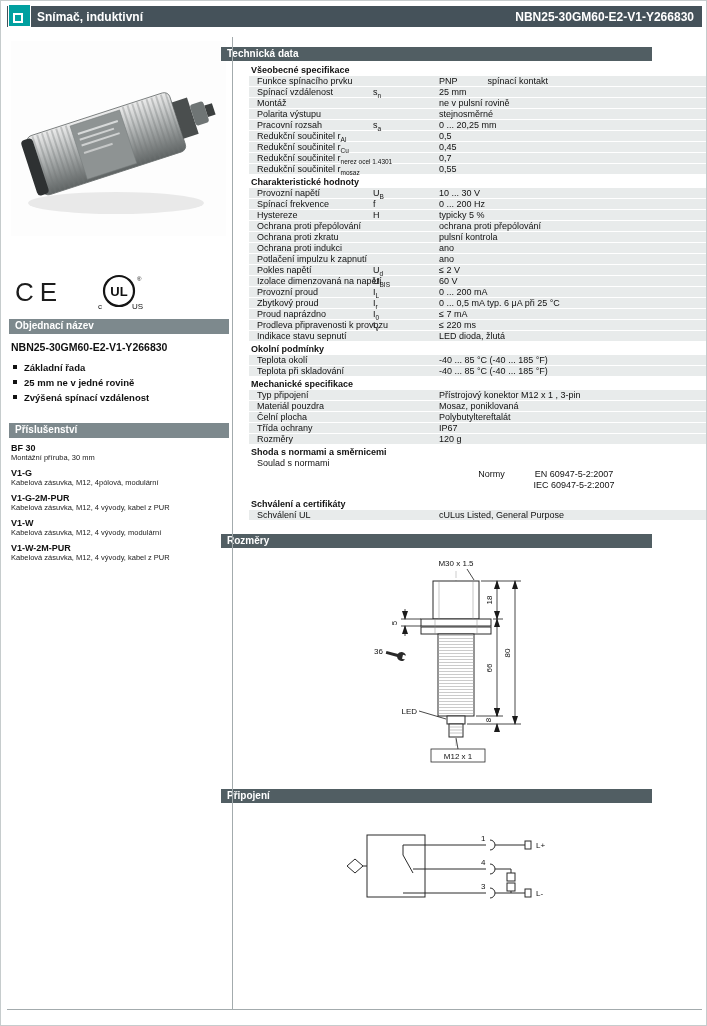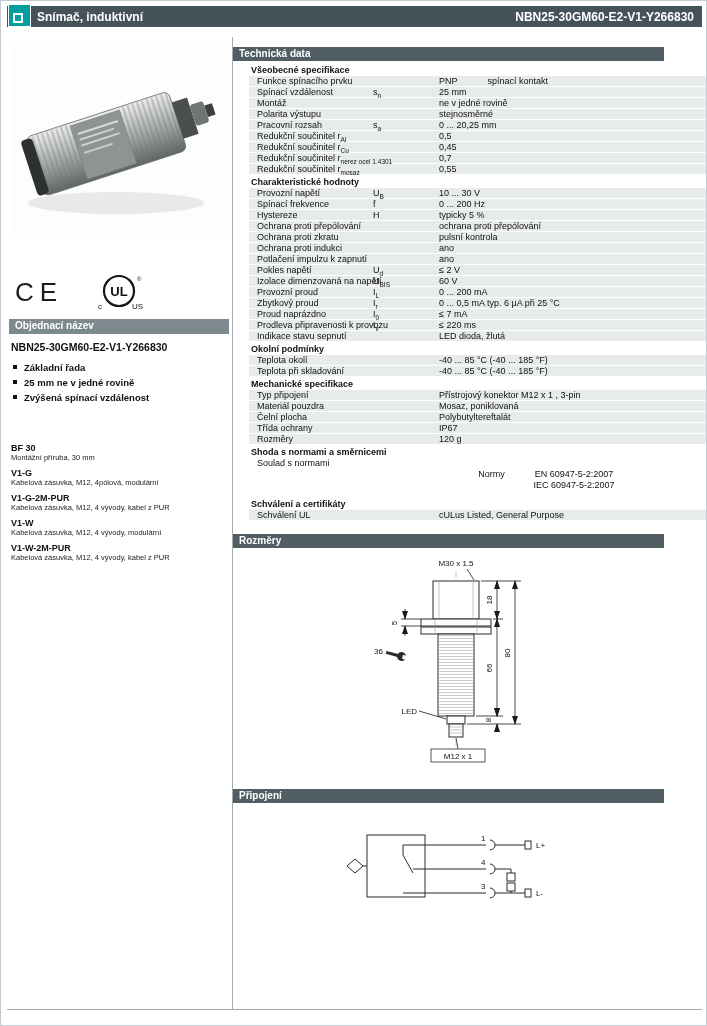--- a/index.html
+++ b/index.html
@@ -13,21 +13,21 @@
   .hdr-part  { position:absolute; right:8px; top:4px; font-size:12px; font-weight:bold; color:#fff; }
   .logo { position:absolute; left:7px; top:3px; width:23px; height:23px; background:var(--accent); border:1px solid #fff; }
   .logo-inner { position:absolute; left:4px; top:8px; width:10px; height:10px; border:2px solid #fff; }
 
   
   .vline { position:absolute; left:231px; top:36px; width:1px; height:972px; background:var(--rule); }
   .bline { position:absolute; left:6px; top:1008px; width:695px; height:1px; background:var(--rule); }
 
   
   .bar { position:absolute; color:#fff; font-size:10px; font-weight:bold; padding:1px 0 0 6px; }
-  .bar.main { left:232px; width:431px; height:14px; background:var(--bar_bg); }
+  .bar.main { left:220px; width:431px; height:14px; background:var(--bar_bg); }
   .bar.subbar { left:8px; width:220px; height:15px; background:var(--subbar_bg); }
   .tech-bar { top:46px; } .dim-bar { top:533px; } .conn-bar { top:788px; }
   .ord-head { top:318px; } .acc-head { top:422px; }
 
   
   .photo { position:absolute; left:10px; top:40px; width:215px; height:195px; }
   .ce { position:absolute; left:14px; top:276px; font-size:26px; letter-spacing:6px; color:#1c1c1c; }
   .ulmark { position:absolute; left:92px; top:270px; }
   .part-no { position:absolute; left:10px; top:340px; font-size:10.5px; font-weight:bold; }
   .features { position:absolute; left:12px; top:361px; width:212px; list-style:none; font-size:9.5px; font-weight:bold; }
@@ -119,20 +119,23 @@
   <div class="bar subbar ord-head">
     <span>Objednací název</span>
   </div>
   <div class="part-no">NBN25-30GM60-E2-V1-Y266830</div>
   <ul class="features">
       <li><span>Základní řada</span></li>
       <li><span>25 mm ne v jedné rovině</span></li>
       <li><span>Zvýšená spínací vzdálenost</span></li>
     </ul>
 
+  <div class="bar subbar acc-head">
+    <span>Příslušenství</span>
+  </div>
   <div class="acc-list">
       <div class="acc-item">
         <div class="acc-name">BF 30</div>
         <div class="acc-desc">Montážní příruba, 30 mm</div>
       </div>
       <div class="acc-item">
         <div class="acc-name">V1-G</div>
         <div class="acc-desc">Kabelová zásuvka, M12, 4pólová, modulární</div>
       </div>
       <div class="acc-item">
@@ -149,21 +152,21 @@
       </div>
     </div>
 
   <div class="bar main tech-bar">
     <span>Technická data</span>
   </div>
   <div class="tech-table">
       <div class="trow sec"><span>Všeobecné specifikace</span></div>
       <div class="trow data shade"><span class="lblwrap"><span>Funkce spínacího prvku</span></span><span class="valwrap"><span>PNP</span><span class="note">spínací kontakt</span></span></div>
       <div class="trow data shade"><span class="lblwrap"><span>Spínací vzdálenost</span></span><span class="symwrap"><span>s</span><sub>n</sub></span><span class="valwrap"><span>25 mm</span></span></div>
-      <div class="trow data shade"><span class="lblwrap"><span>Montáž</span></span><span class="valwrap"><span>ne v jedné rovině</span></span></div>
+      <div class="trow data shade"><span class="lblwrap"><span>Montáž</span></span><span class="valwrap"><span>ne v pulsní rovině</span></span></div>
       <div class="trow data shade"><span class="lblwrap"><span>Polarita výstupu</span></span><span class="valwrap"><span>stejnosměrné</span></span></div>
       <div class="trow data shade"><span class="lblwrap"><span>Pracovní rozsah</span></span><span class="symwrap"><span>s</span><sub>a</sub></span><span class="valwrap"><span>0 ... 20,25 mm</span></span></div>
       <div class="trow data shade"><span class="lblwrap"><span>Redukční součinitel r</span><sub>Al</sub></span><span class="valwrap"><span>0,5</span></span></div>
       <div class="trow data shade"><span class="lblwrap"><span>Redukční součinitel r</span><sub>Cu</sub></span><span class="valwrap"><span>0,45</span></span></div>
       <div class="trow data shade"><span class="lblwrap"><span>Redukční součinitel r</span><sub>nerez ocel 1.4301</sub></span><span class="valwrap"><span>0,7</span></span></div>
       <div class="trow data shade"><span class="lblwrap"><span>Redukční součinitel r</span><sub>mosaz</sub></span><span class="valwrap"><span>0,55</span></span></div>
       <div class="trow sec"><span>Charakteristické hodnoty</span></div>
       <div class="trow data shade"><span class="lblwrap"><span>Provozní napětí</span></span><span class="symwrap"><span>U</span><sub>B</sub></span><span class="valwrap"><span>10 ... 30 V</span></span></div>
       <div class="trow data shade"><span class="lblwrap"><span>Spínací frekvence</span></span><span class="symwrap"><span>f</span></span><span class="valwrap"><span>0 ... 200 Hz</span></span></div>
       <div class="trow data shade"><span class="lblwrap"><span>Hystereze</span></span><span class="symwrap"><span>H</span></span><span class="valwrap"><span>typicky 5  %</span></span></div>

